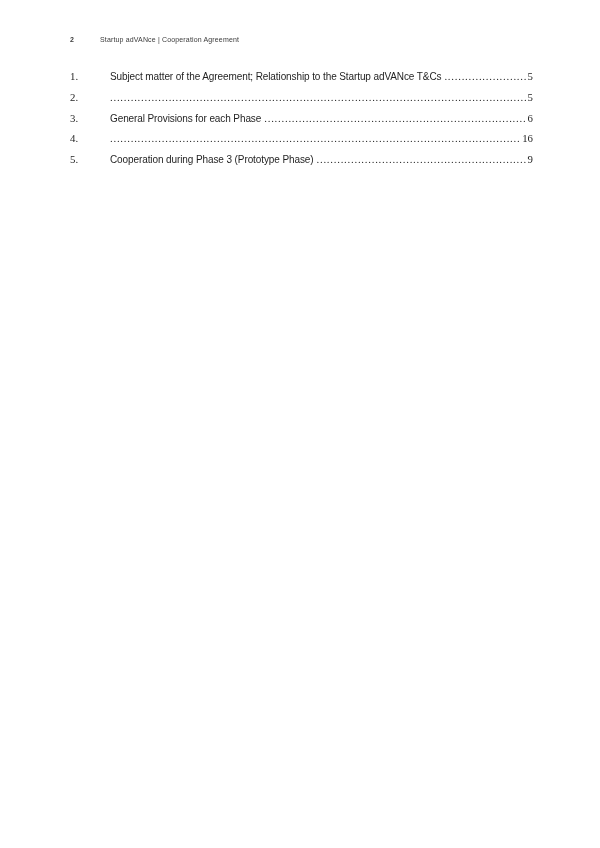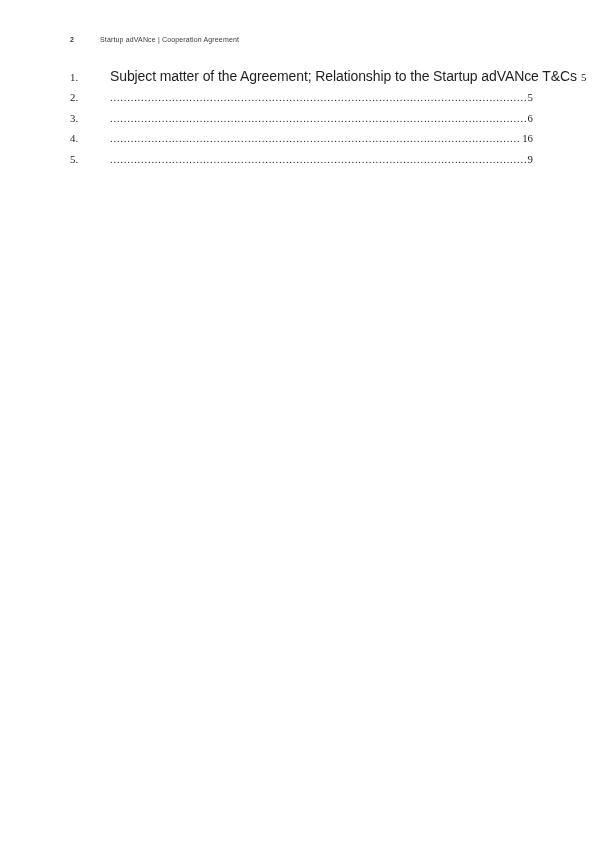--- a/index.html
+++ b/index.html
@@ -51,21 +51,21 @@
   }
   .toc-num {
     flex: 0 0 40px;
     font-family: "Liberation Serif", serif;
     font-size: 10.8px;
     color: #1f1f1f;
   }
   .toc-title {
     flex: 0 0 auto;
     font-family: "Liberation Sans", sans-serif;
-    font-size: 14px;
+    font-size: 10px;
     letter-spacing: -0.1px;
     white-space: nowrap;
     color: #1f1f1f;
     padding-right: 3px;
   }
   .toc-leader {
     flex: 1 1 0;
     overflow: hidden;
     white-space: nowrap;
     font-family: "Liberation Serif", serif;
@@ -105,30 +105,32 @@
     </div>
 
     <div class="toc-row">
       <span class="toc-num">2.</span>
       <span class="toc-leader"></span>
       <span class="toc-page">5</span>
     </div>
 
     <div class="toc-row">
       <span class="toc-num">3.</span>
+      <span class="toc-title">General Provisions for each Phase</span>
       <span class="toc-leader"></span>
       <span class="toc-page">6</span>
     </div>
 
     <div class="toc-row">
       <span class="toc-num">4.</span>
       <span class="toc-leader"></span>
       <span class="toc-page">16</span>
     </div>
 
     <div class="toc-row">
       <span class="toc-num">5.</span>
+      <span class="toc-title">Cooperation during Phase 3 (Prototype Phase)</span>
       <span class="toc-leader"></span>
       <span class="toc-page">9</span>
     </div>
   </div>
 
 </div>
 
 </body></html>

